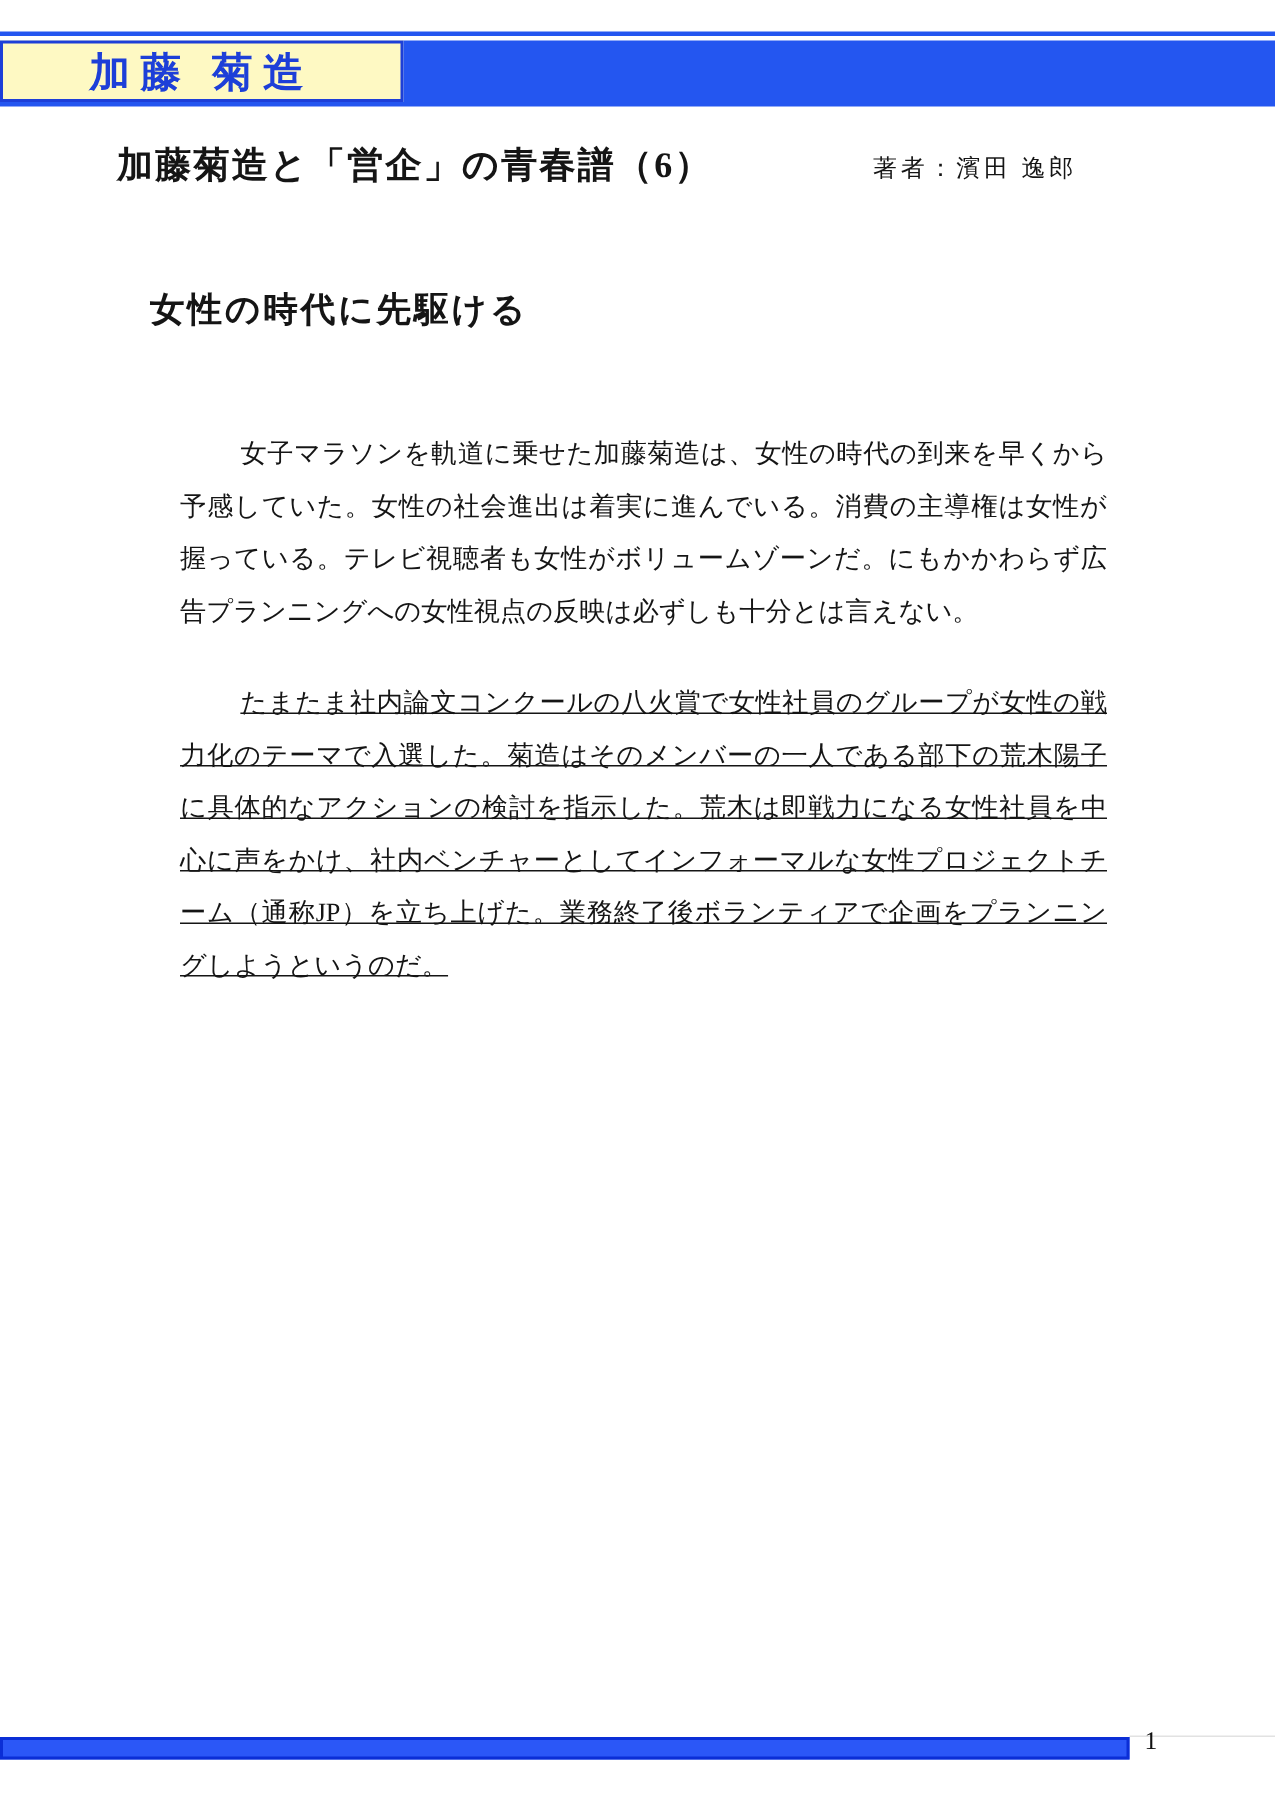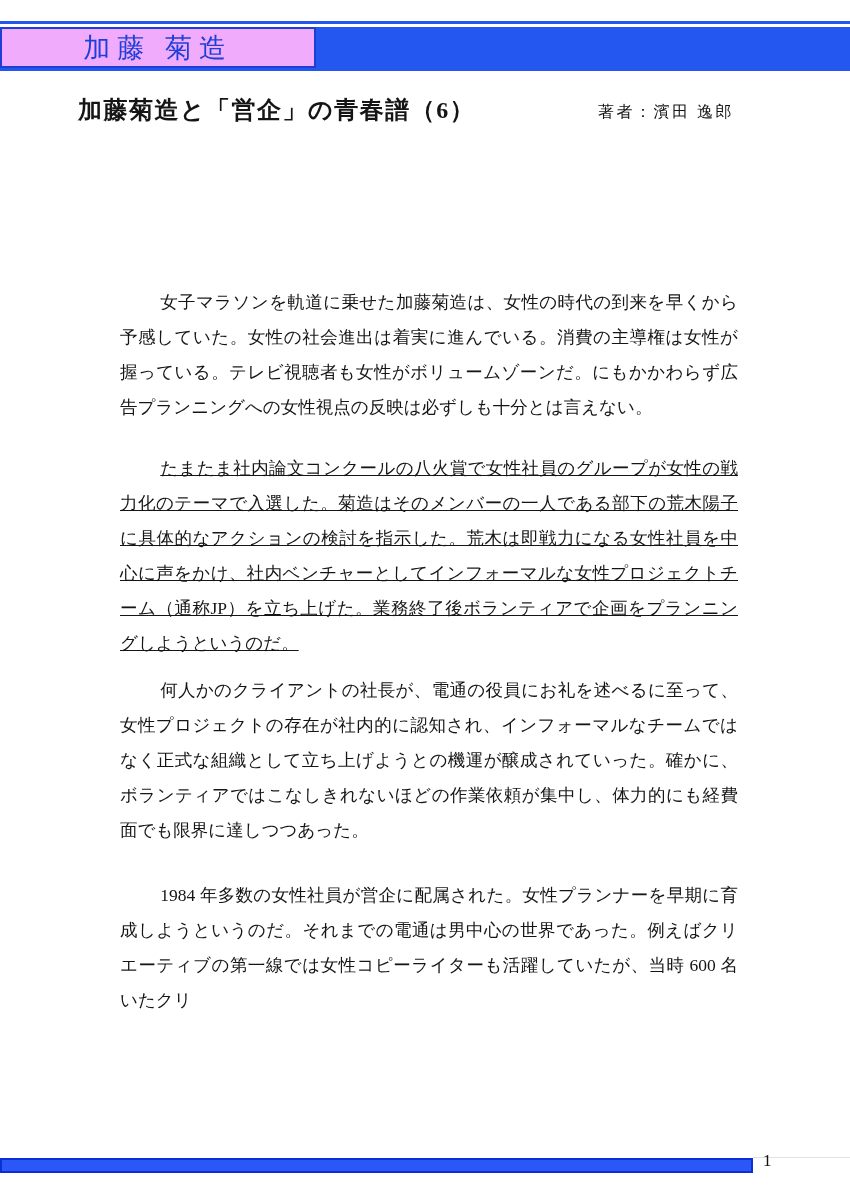--- a/index.html
+++ b/index.html
@@ -24,37 +24,37 @@
     position:absolute;left:0;right:0;height:3px;
     background:var(--accent);
   }
   .rule-top{top:21px;}
   .rule-bottom{top:68px;}
   .header-band{
     position:absolute;left:0;right:0;top:27px;height:41px;
     display:flex;align-items:stretch;
   }
   .name-box{
-    width:316px;
-    background:#f0abfc;
+    width:269px;
+    background:#fef9c3;
     border:2px solid var(--header-text);
     display:flex;align-items:center;justify-content:center;
-    font-weight:normal;font-size:27px;
+    font-weight:bold;font-size:27px;
     letter-spacing:7px;
     color:var(--header-text);
   }
   .header-bar{flex:1;background:var(--accent);}
   
   .doc-title{
     position:absolute;left:78px;top:94px;
     font-size:24px;font-weight:bold;letter-spacing:1.5px;
     white-space:nowrap;
   }
   .doc-author{
-    position:absolute;left:598px;top:102px;
+    position:absolute;left:582px;top:102px;
     font-size:16px;letter-spacing:2.5px;white-space:nowrap;
   }
   
   .section-heading{
     position:absolute;left:100px;top:191px;
     font-size:23px;font-weight:bold;letter-spacing:2px;
     white-space:nowrap;
   }
   
   .body-text{
@@ -93,25 +93,24 @@
     <div class="name-box">
       <span>加藤 菊造</span>
     </div>
     <div class="header-bar"></div>
   </div>
   <div class="rule rule-bottom"></div>
 
   <h1 class="doc-title">加藤菊造と「営企」の青春譜（6）</h1>
   <div class="doc-author">著者：濱田 逸郎</div>
 
+  <h2 class="section-heading">女性の時代に先駆ける</h2>
 
   <div class="body-text" id="paragraphs">
       <p>女子マラソンを軌道に乗せた加藤菊造は、女性の時代の到来を早くから予感していた。女性の社会進出は着実に進んでいる。消費の主導権は女性が握っている。テレビ視聴者も女性がボリュームゾーンだ。にもかかわらず広告プランニングへの女性視点の反映は必ずしも十分とは言えない。</p>
       <p class="gap-small">たまたま社内論文コンクールの八火賞で女性社員のグループが女性の戦力化のテーマで入選した。菊造はそのメンバーの一人である部下の荒木陽子に具体的なアクションの検討を指示した。荒木は即戦力になる女性社員を中心に声をかけ、社内ベンチャーとしてインフォーマルな女性プロジェクトチーム（通称JP）を立ち上げた。業務終了後ボランティアで企画をプランニングしようというのだ。</p>
-      <p>何人かのクライアントの社長が、電通の役員にお礼を述べるに至って、女性プロジェクトの存在が社内的に認知され、インフォーマルなチームではなく正式な組織として立ち上げようとの機運が醸成されていった。確かに、ボランティアではこなしきれないほどの作業依頼が集中し、体力的にも経費面でも限界に達しつつあった。</p>
-      <p class="gap-large">1984 年多数の女性社員が営企に配属された。女性プランナーを早期に育成しようというのだ。それまでの電通は男中心の世界であった。例えばクリエーティブの第一線では女性コピーライターも活躍していたが、当時 600 名いたクリ</p>
     </div>
 
   <div class="footer-bar"></div>
   <div class="footer-hairline"></div>
   <div class="page-number">1</div>
 
 </div>
 
 </body></html>

